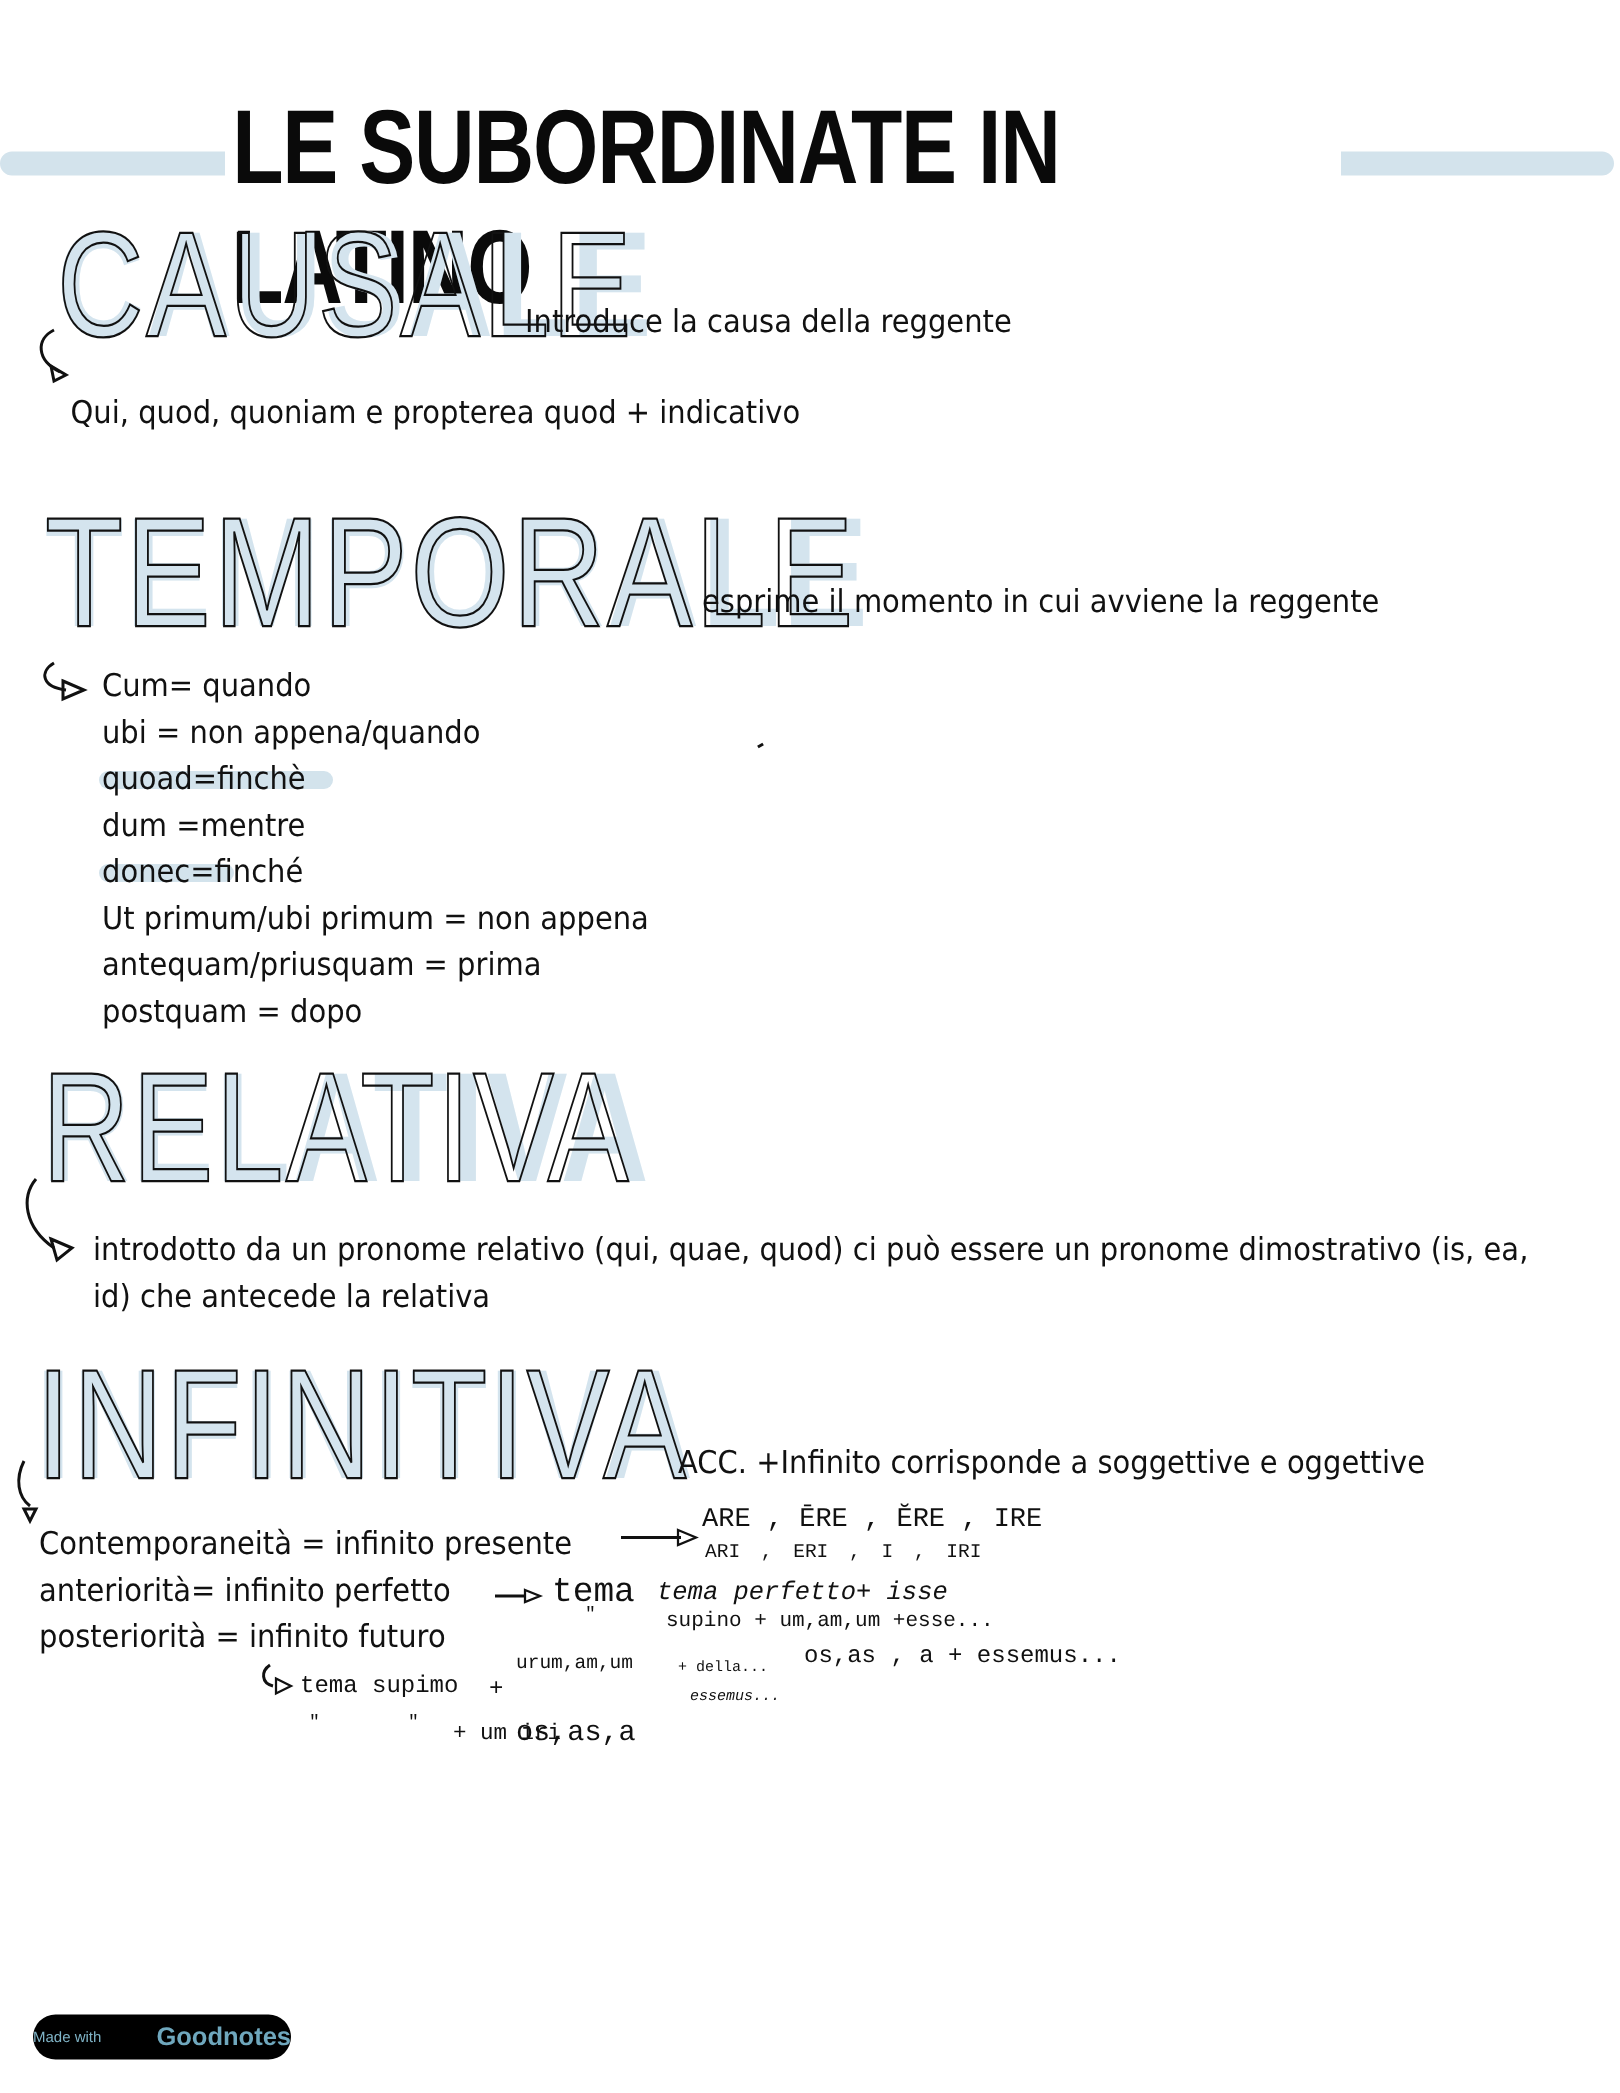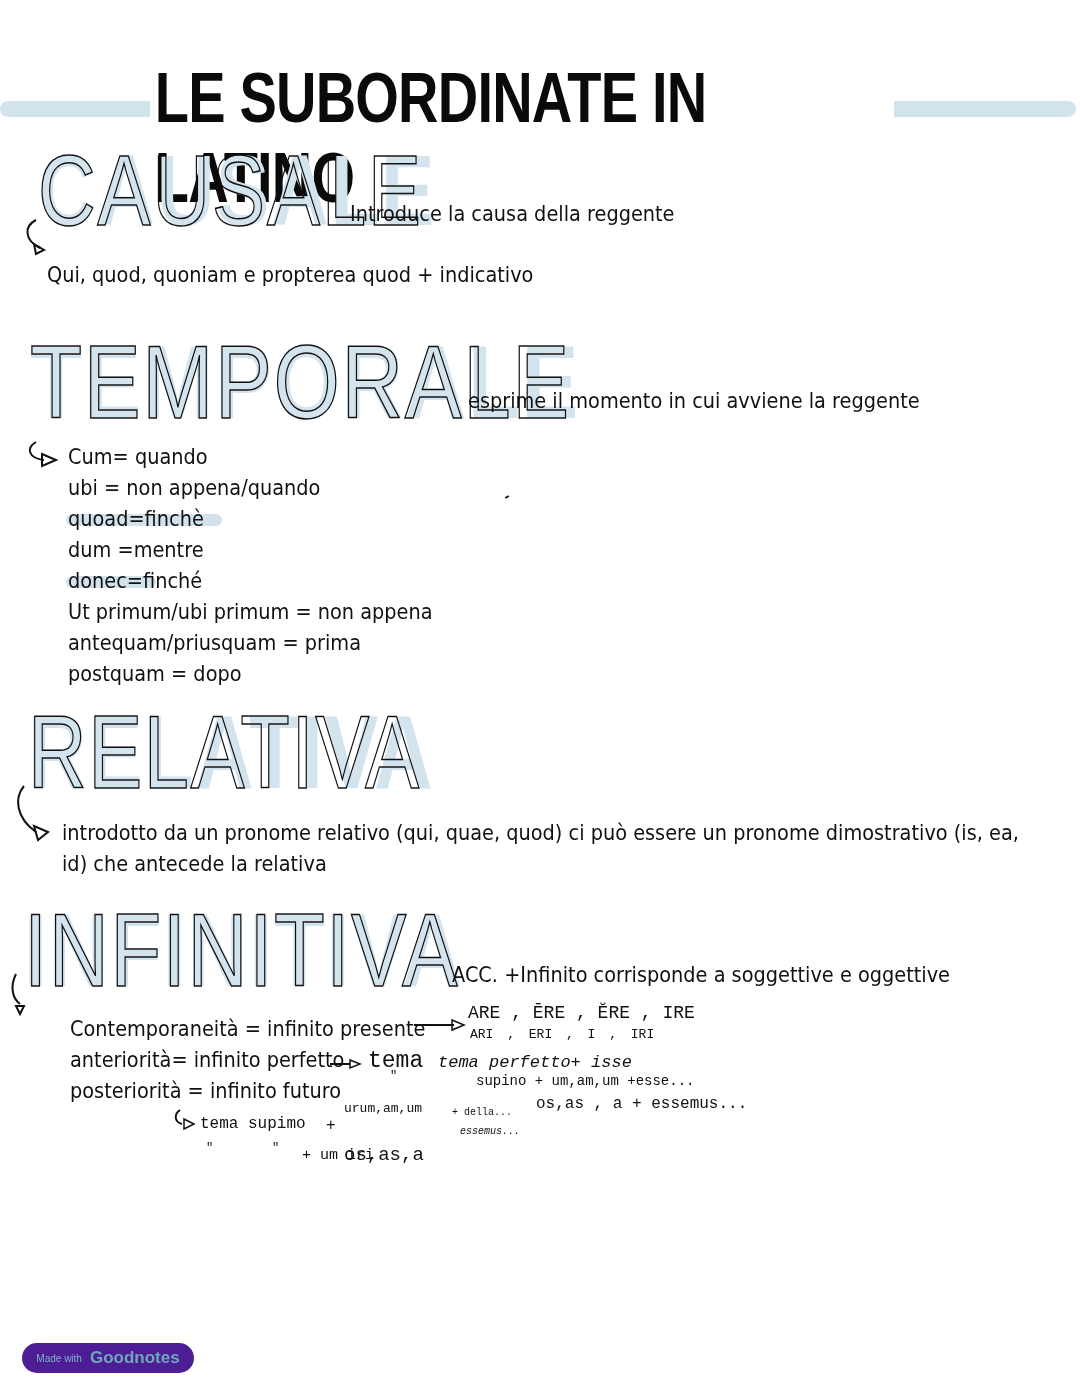--- a/index.html
+++ b/index.html
@@ -77,22 +77,22 @@
       line-height: 1;
     }
 
     .highlight {
       left: 66px; width: 156px; height: 12px;
       background: #d3e3ec; border-radius: 6px;
     }
 
     .badge {
       left: 22px; top: 1343px; width: 172px; height: 30px;
-      background: #4c1d95; border-radius: 15px;
-      display: flex; align-items: center; justify-content: center; gap: 8px;
+      background: #000000; border-radius: 15px;
+      display: flex; align-items: center; justify-content: space-between; gap: 8px;
     }
     .badge-small {
       font-family: "Liberation Sans", sans-serif;
       font-size: 10px; color: #7fb3c6;
     }
     .badge-brand {
       font-family: "Liberation Sans", sans-serif;
       font-size: 17px; color: #6fa7bd; font-weight: bold;
     }
 
@@ -145,41 +145,41 @@
   <div class="text">id) che antecede la relativa</div>
 </div>
 
 <div class="abs heading h-infinitiva">INFINITIVA</div>
 <div class="abs heading-overlay h-infinitiva" style="-webkit-text-stroke:1.5px #111;">INFINITIVA</div>
 <div class="abs text" style="left:452px; top:960px;">ACC. +Infinito corrisponde a soggettive e oggettive</div>
 <svg class="arrow" style="left:8px; top:972px;" width="30" height="46">
   <path d="M8 2 C2 14, 4 26, 12 32" stroke="#111" stroke-width="2" fill="none"></path>
   <path d="M8 34 L16 34 L12 42 Z" stroke="#111" stroke-width="2" fill="none"></path>
 </svg>
-<div class="abs" style="left:26px; top:1014px;margin-left:44px;">
+<div class="abs" style="left:26px; top:1014px;">
   <div class="text">Contemporaneità = infinito presente</div>
   <div class="text">anteriorità= infinito perfetto</div>
   <div class="text">posteriorità = infinito futuro</div>
 </div>
 
 <svg class="arrow" style="left:414px; top:1018px;" width="52" height="14">
   <path d="M0 7 L40 7" stroke="#111" stroke-width="2"></path>
   <path d="M38 2 L50 7 L38 12 Z" stroke="#111" stroke-width="1.5" fill="none"></path>
 </svg>
 <div class="abs hand" style="left:468px; top:1004px; font-size:18px;">ARE , ĒRE , ĔRE , IRE</div>
 <div class="abs hand" style="left:470px; top:1028px; font-size:13px; word-spacing:6px;">ARI , ERI , I , IRI</div>
 
 <svg class="arrow" style="left:330px; top:1058px;" width="36" height="12">
   <path d="M0 6 L20 6" stroke="#111" stroke-width="2"></path>
   <path d="M20 2 L30 6 L20 10 Z" stroke="#111" stroke-width="1.5" fill="none"></path>
 </svg>
 <div class="abs hand" style="left:368px; top:1050px; font-size:23px;">tema</div>
 <div class="abs hand" style="left:438px; top:1054px; font-size:17px; font-style:italic;">tema perfetto+ isse</div>
 <div class="abs hand" style="left:390px; top:1070px; font-size:12px;">"</div>
-<div class="abs hand" style="left:444px; top:1074px; font-size:14px;margin-left:32px;">supino + um,am,um +esse...</div>
+<div class="abs hand" style="left:444px; top:1074px; font-size:14px;">supino + um,am,um +esse...</div>
 <div class="abs hand" style="left:536px; top:1096px; font-size:16px;">os,as , a + essemus...</div>
 
 <svg class="arrow" style="left:172px; top:1108px;" width="34" height="24">
   <path d="M8 2 C2 6, 2 14, 10 16" stroke="#111" stroke-width="2" fill="none"></path>
   <path d="M12 11 L22 16 L12 21 Z" stroke="#111" stroke-width="1.5" fill="none"></path>
 </svg>
 <div class="abs hand" style="left:200px; top:1116px; font-size:16px;">tema supimo</div>
 <div class="abs hand" style="left:326px; top:1118px; font-size:16px;">+</div>
 <div class="abs hand" style="left:344px; top:1102px; font-size:13px;">urum,am,um</div>
 <div class="abs hand" style="left:344px; top:1118px; font-size:19px;margin-top:28px;">os,as,a</div>

